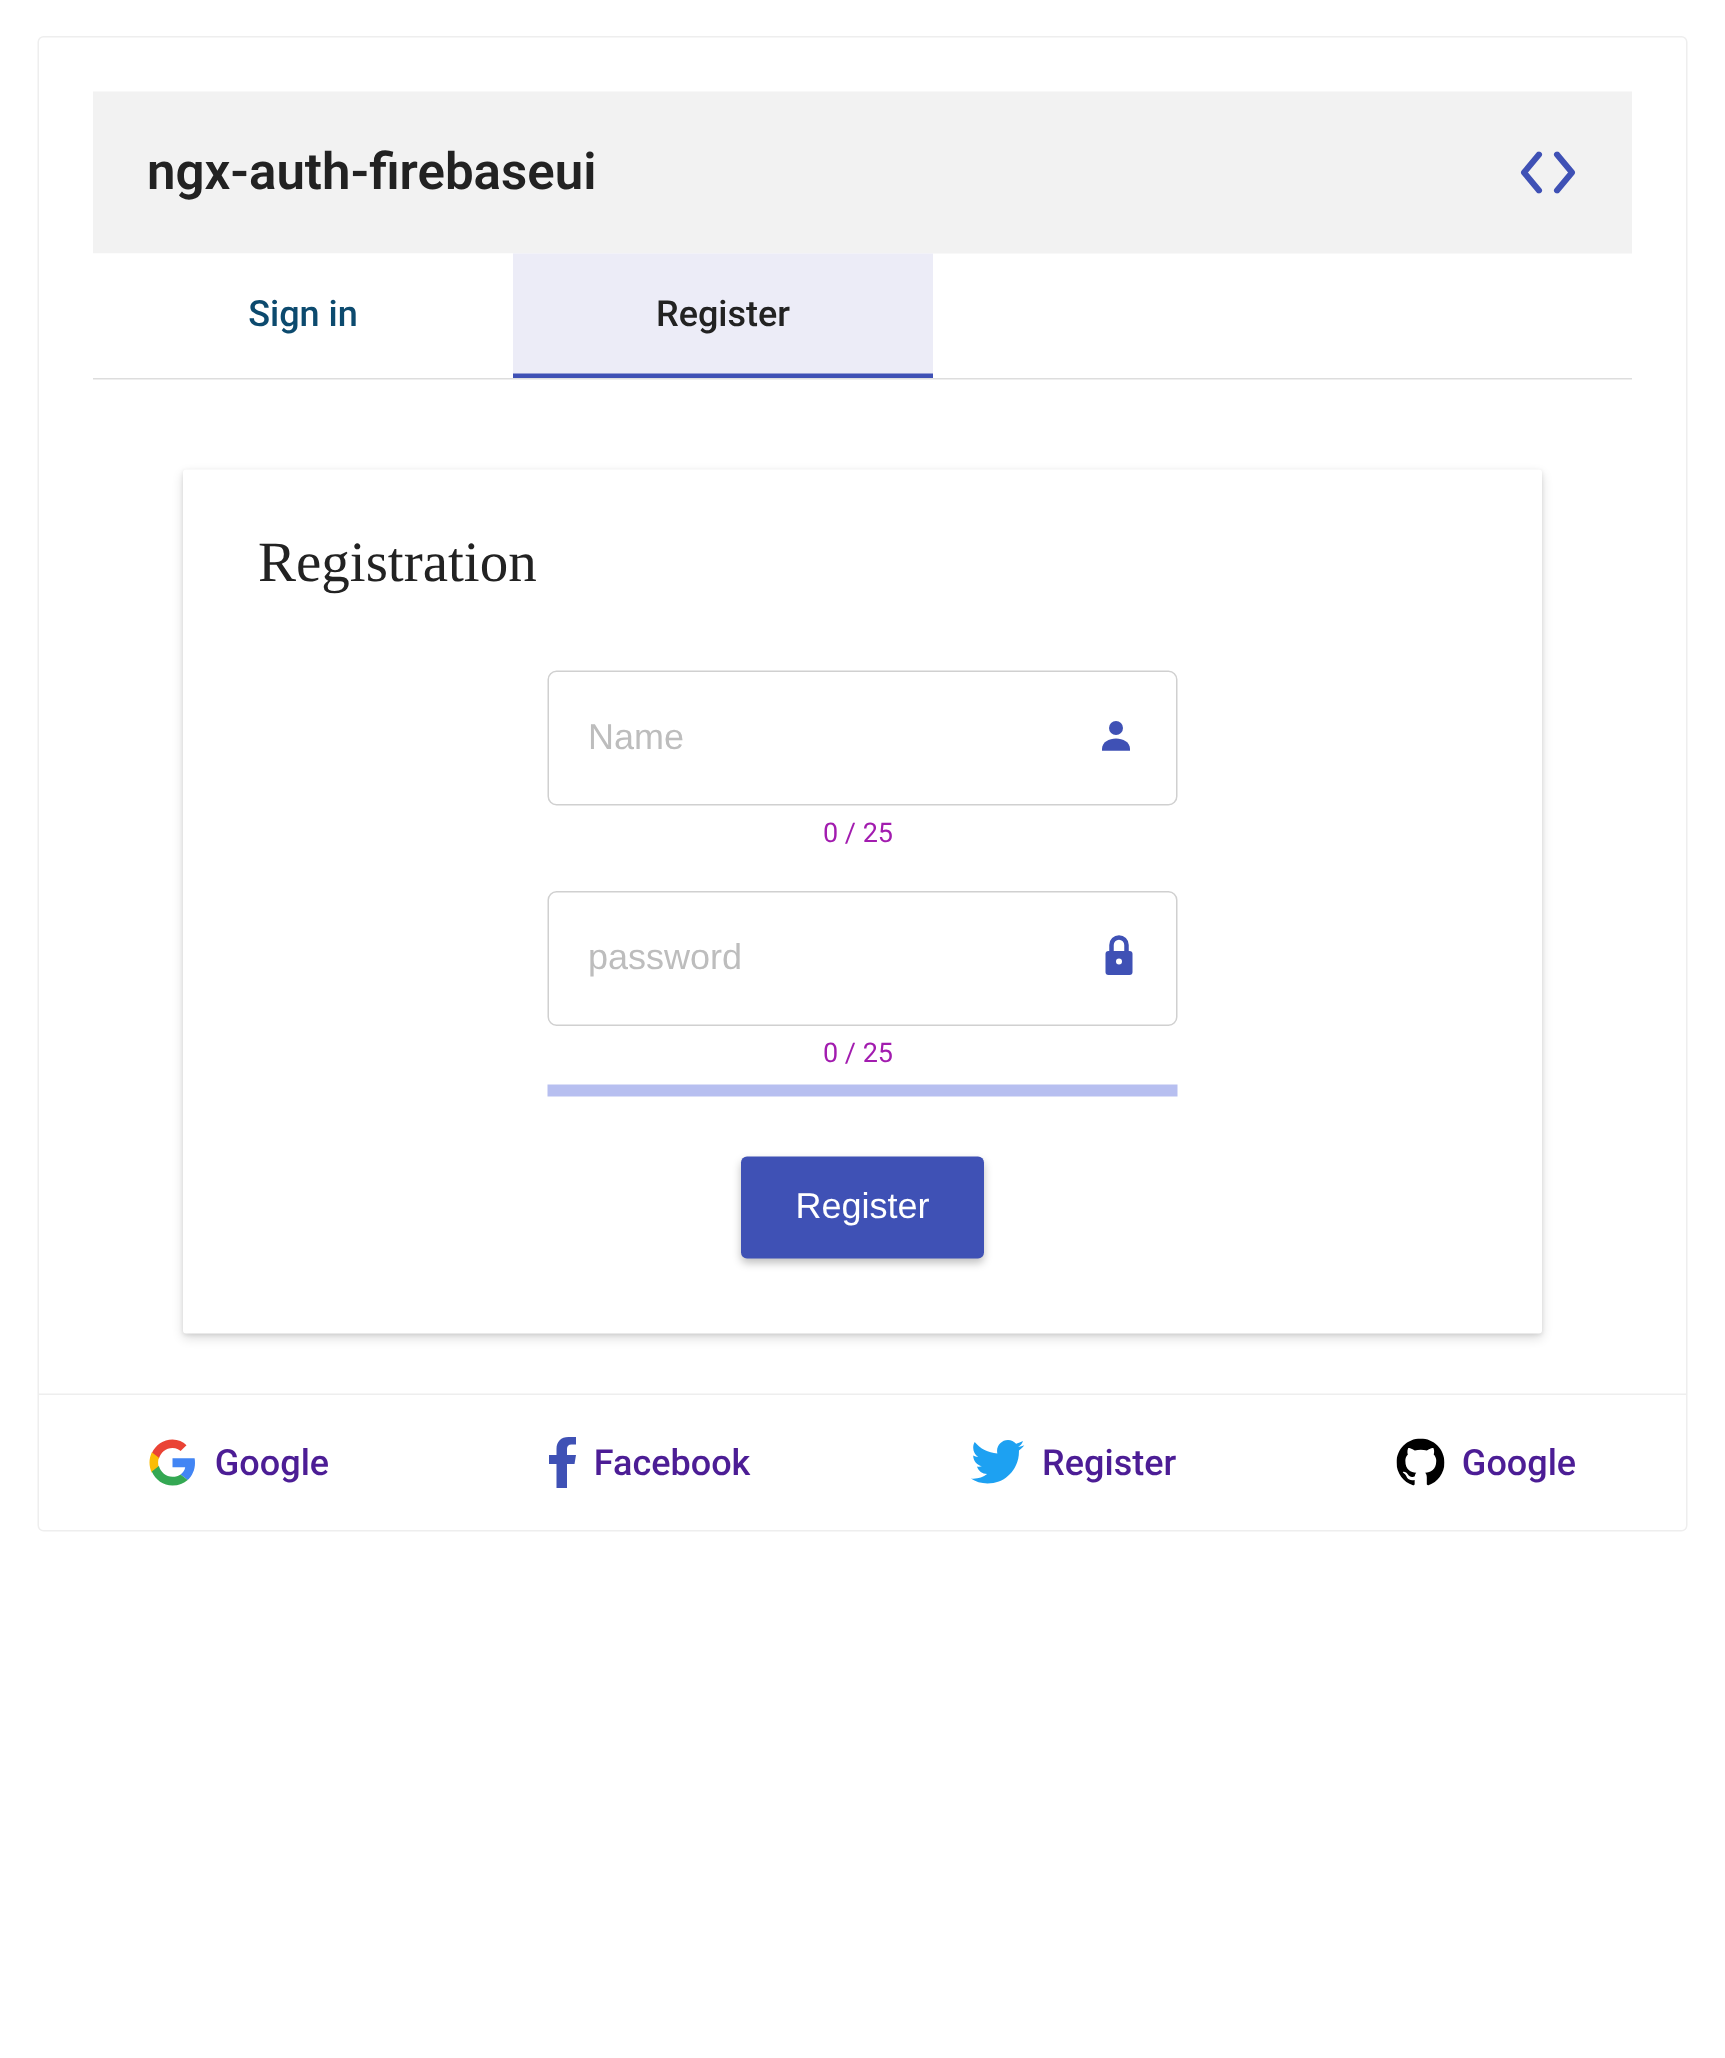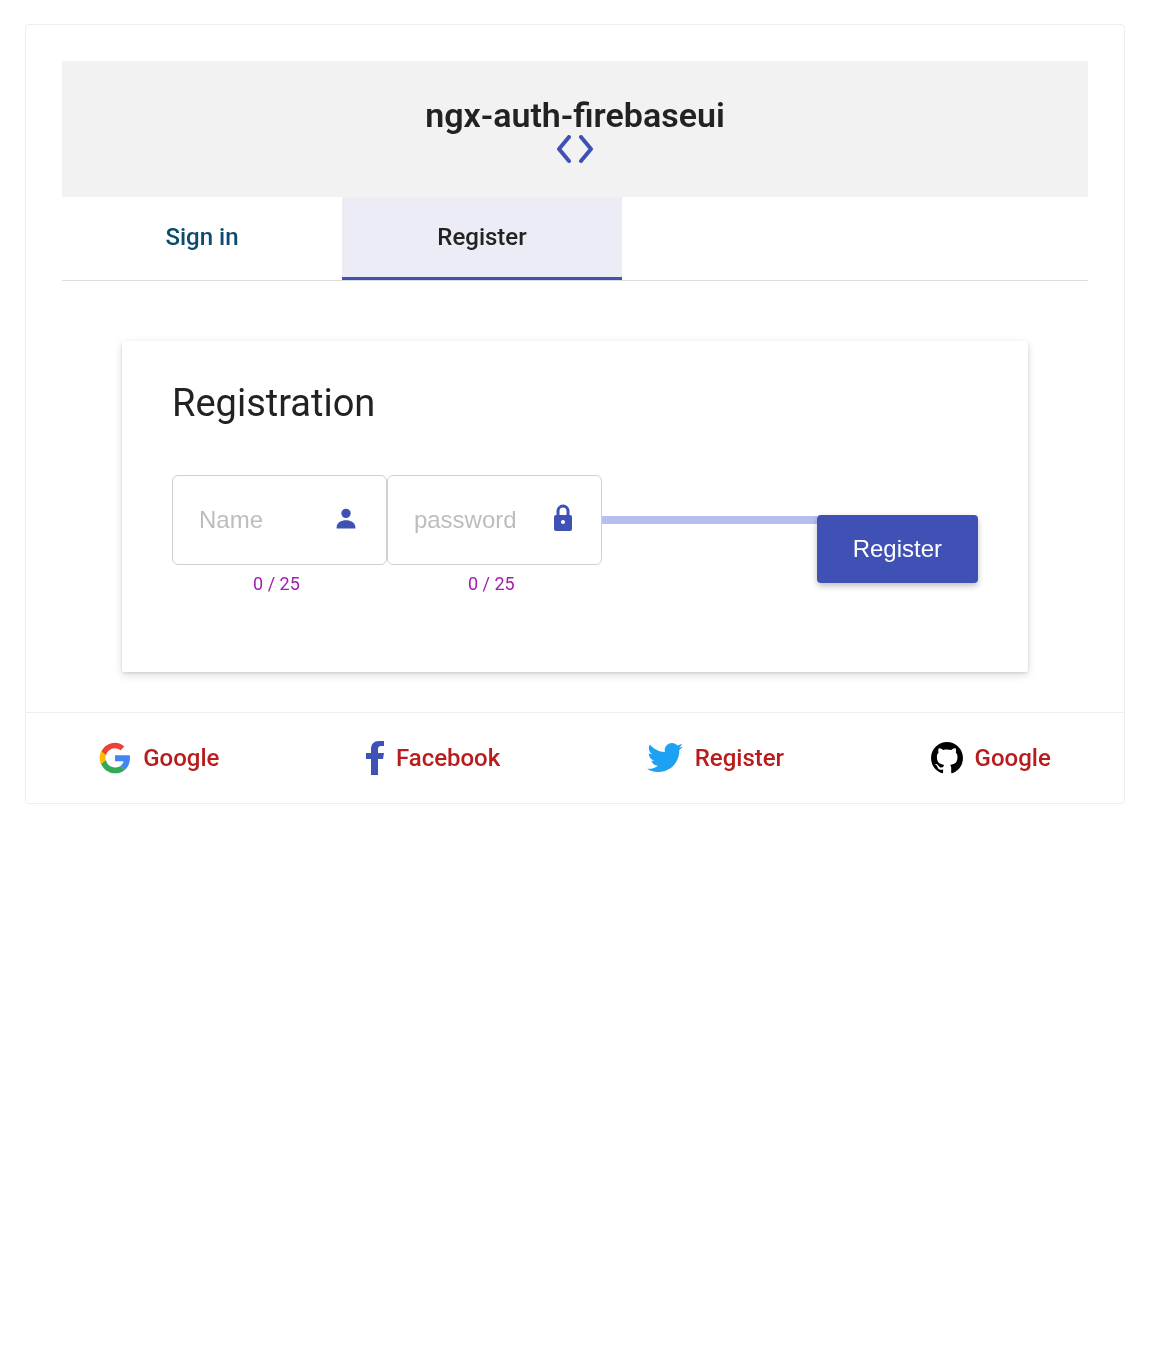--- a/index.html
+++ b/index.html
@@ -15,21 +15,20 @@
       border-radius: 4px;
       padding: 36px 36px 0 36px;
       background: #fff;
     }
     .header-bar {
       background: #f2f2f2;
       padding: 34px 36px;
       display: flex;
       align-items: center;
       justify-content: space-between;
-      flex-direction: column;
     }
     .header-title {
       font-size: 34px;
       font-weight: 600;
       color: #222;
     }
     .code-toggle svg { display: block; }
 
     .tabs {
       display: flex;
@@ -59,24 +58,25 @@
       background: #fff;
       border-radius: 2px;
       box-shadow: 0 3px 8px rgba(0,0,0,0.14), 0 1px 3px rgba(0,0,0,0.1);
       padding: 40px 50px 50px 50px;
     }
     .reg-title {
       font-size: 38px;
       font-weight: 400;
       color: #222;
       margin-bottom: 50px;
+      font-family: Liberation Serif, serif;
     }
     .form-col {
       display: flex;
-      flex-direction: row;
+      flex-direction: column;
       align-items: center;
     }
     .field-wrap {
       width: 420px;
       margin-bottom: 28px;
     }
     .input-box {
       position: relative;
       border: 1px solid #d0d0d0;
       border-radius: 6px;
@@ -131,21 +131,21 @@
       align-items: center;
       padding: 28px 0;
       margin: 0 -36px;
     }
     .provider {
       display: flex;
       align-items: center;
       gap: 12px;
       font-size: 24px;
       font-weight: 500;
-      color: #b91c1c;
+      color: #4c1d95;
       cursor: pointer;
     }
     .provider svg { display: block; }
   </style>
 </head>
 <body>
 
 <div class="outer-card">
 
   <div class="header-bar">

